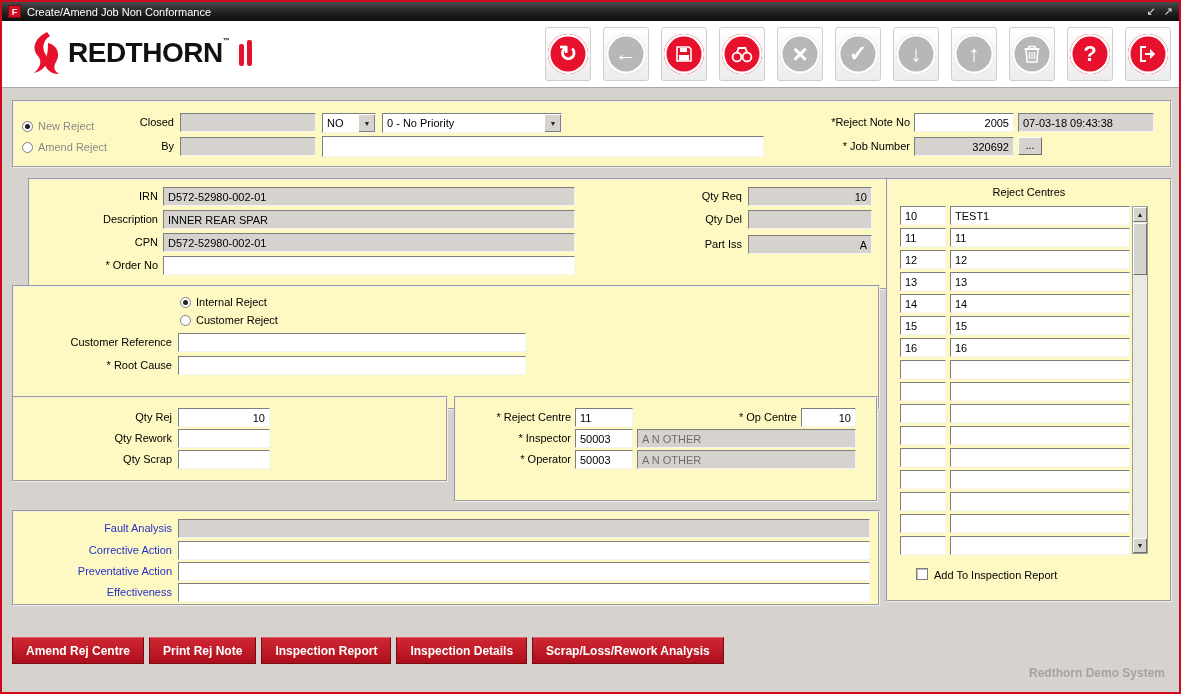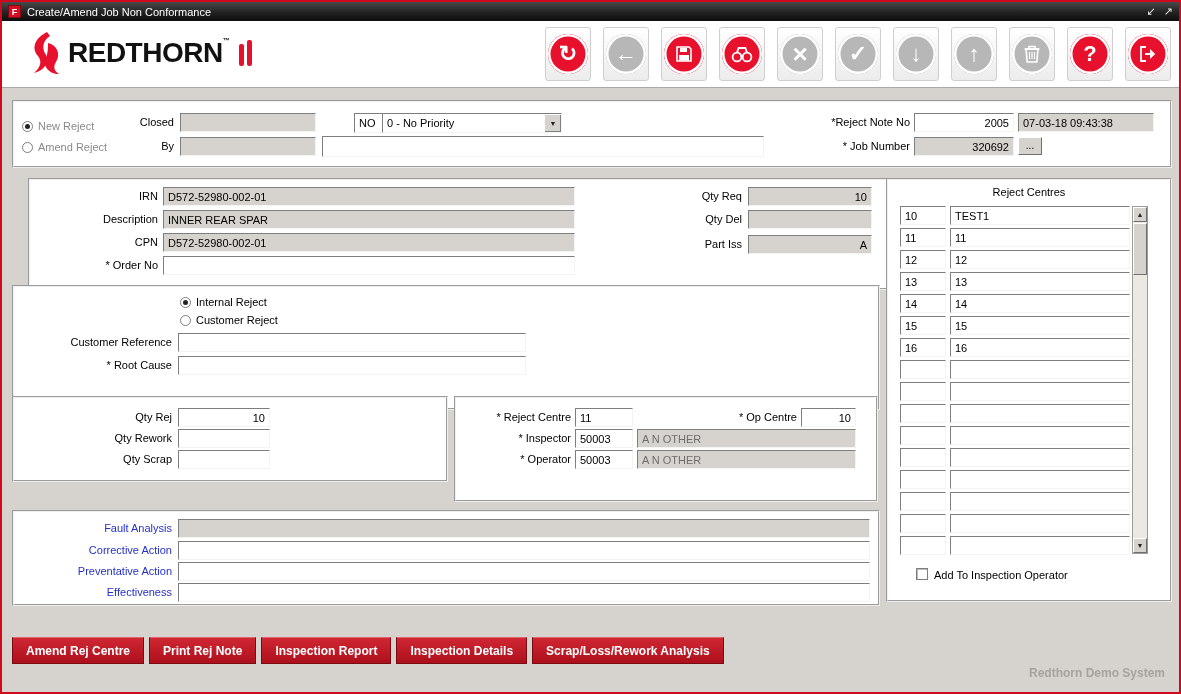--- a/index.html
+++ b/index.html
@@ -28,21 +28,21 @@
   .tb-buttons { position:absolute; right:8px; top:6px; display:flex; gap:12px; }
   .tb-btn { width:46px; height:54px; background:linear-gradient(#ffffff,#ececec); border:1px solid #cfcfcf; border-radius:3px;
     display:flex; align-items:center; justify-content:center; cursor:pointer; }
   .circ { width:40px; height:40px; border-radius:50%; background:#e8112d; box-shadow:inset 0 0 0 2.5px #fff, inset 0 0 0 4px #e8112d;
     color:#fff; display:flex; align-items:center; justify-content:center; font-weight:bold; }
   .circ.dis { background:#b7b7b7; box-shadow:inset 0 0 0 2.5px #fff, inset 0 0 0 4px #b7b7b7; }
   .glyph { font-size:22px; line-height:1; font-weight:bold; }
 
   
   .main { position:absolute; left:0; top:86px; right:0; bottom:0; background:#d6d3ce; }
-  .panel { position:absolute; border:2px groove #efefef; background:#ffffff;padding-left:20px; }
+  .panel { position:absolute; border:2px groove #efefef; background:#fef9c3;padding-left:20px; }
   .lbl { position:absolute; text-align:right; white-space:nowrap; }
   .lbl.left { text-align:left; }
   .lbl.blue { color:#2430c8; }
   .lbl.dim { color:#8a8a8a; }
   .fld { position:absolute; height:19px; background:#fff; font-family:"Liberation Sans",sans-serif; font-size:11px;
     border:1px solid #7e7e7e; border-bottom-color:#f4f4f4; border-right-color:#f4f4f4; padding:2px 4px; line-height:14px; }
   .fld.gray { background:#d6d3ce; }
   .fld.num { text-align:right; }
   .fld.dimtext { color:#6e6e6e; }
   input.fld { outline:none; }
@@ -182,21 +182,21 @@
   <div class="main">
 
     <div class="panel" style="left:10px; top:12px; width:1160px; height:68px;">
       <span class="radio sel" style="left:8px; top:19px;"></span>
       <span class="lbl left dim" style="left:24px; top:18px;">New Reject</span>
       <span class="radio" style="left:8px; top:40px;"></span>
       <span class="lbl left dim" style="left:24px; top:39px;">Amend Reject</span>
 
       <span class="lbl" style="left:80px; top:14px; width:80px;">Closed</span>
       <div class="fld gray" style="left:166px; top:11px; width:136px;"></div>
-      <div class="combo" style="left:308px; top:11px; width:54px;margin-left:32px;">
+      <div class="combo" style="left:308px; top:11px; width:54px;">
         <span class="cv">NO</span>
         <span class="cbtn">▼</span>
       </div>
       <div class="combo" style="left:368px; top:11px; width:180px;">
         <span class="cv">0 - No Priority</span>
         <span class="cbtn">▼</span>
       </div>
 
       <span class="lbl" style="left:80px; top:38px; width:80px;">By</span>
       <div class="fld gray" style="left:166px; top:35px; width:136px;"></div>
@@ -292,21 +292,21 @@
           <div class="rc-row"><span class="cell rc-code"></span><span class="cell rc-name"></span></div>
           <div class="rc-row"><span class="cell rc-code"></span><span class="cell rc-name"></span></div>
           <div class="rc-row"><span class="cell rc-code"></span><span class="cell rc-name"></span></div>
         </div>
       <div class="sbar">
         <span class="sbtn" style="top:0;">▲</span>
         <span class="sthumb"></span>
         <span class="sbtn" style="bottom:0;">▼</span>
       </div>
       <span class="chk" style="left:28px; top:388px;"></span>
-      <span class="lbl left" style="left:46px; top:389px;">Add To Inspection Operator</span>
+      <span class="lbl left" style="left:46px; top:389px;">Add To Inspection Report</span>
     </div>
 
     <div class="actions">
       <button class="action-btn">Amend Rej Centre</button>
       <button class="action-btn">Print Rej Note</button>
       <button class="action-btn">Inspection Report</button>
       <button class="action-btn">Inspection Details</button>
       <button class="action-btn">Scrap/Loss/Rework Analysis</button>
     </div>
 

